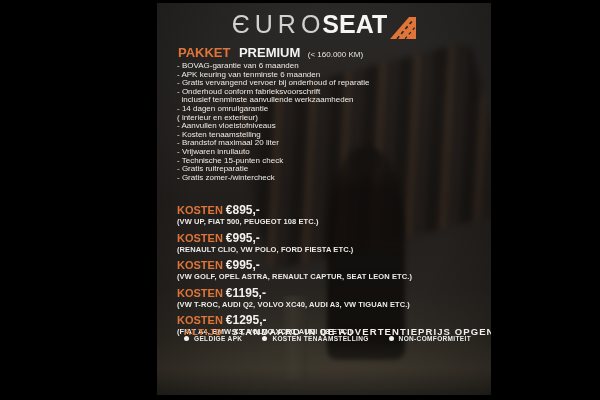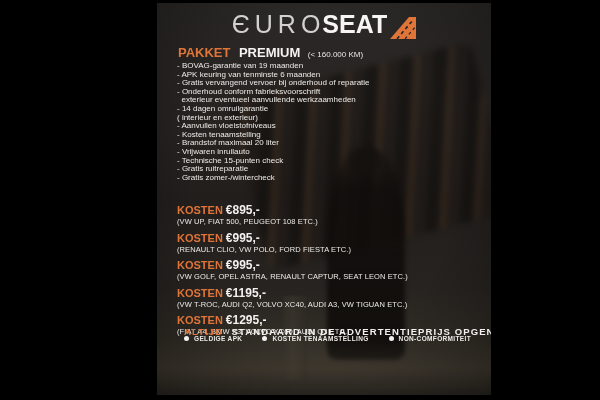--- a/index.html
+++ b/index.html
@@ -36,21 +36,21 @@
   .title{position:absolute;top:40px;left:21px;white-space:nowrap;}
   .title-accent{color:#df7539;font-weight:800;font-size:13px;}
   .title-main{color:#f4f3f1;font-weight:800;font-size:13px;margin-left:4px;}
   .title-suffix{color:#e8e6e3;font-weight:400;font-size:8px;margin-left:3px;}
   .features{position:absolute;top:59px;left:20px;right:10px;}
   .feature-line{font-size:8px;line-height:8.6px;color:#edebe8;white-space:pre;}
   .pricing{position:absolute;top:197px;left:20px;right:8px;}
   .price-block{margin-bottom:1px;}
   .price-label{color:#df7539;font-weight:700;font-size:11px;line-height:9.5px;}
   .price-value{color:#f2f1ef;font-weight:800;font-size:12px;line-height:9.5px;margin-left:3px;}
-  .price-cars{color:#eceae7;font-weight:400;font-size:7.5px;line-height:8.5px;letter-spacing:.1px;}
+  .price-cars{color:#eceae7;font-weight:700;font-size:7.5px;line-height:8.5px;letter-spacing:.1px;}
   .footer-heading{position:absolute;top:318px;left:27px;white-space:nowrap;}
   .footer-accent{color:#df7539;font-weight:800;font-size:9.5px;letter-spacing:1.1px;}
   .footer-rest{color:#f2f1ef;font-weight:800;font-size:9.5px;letter-spacing:1.1px;margin-left:4px;}
   .footer-items{position:absolute;top:332px;left:27px;display:flex;gap:20px;align-items:center;}
   .footer-item{display:flex;align-items:center;gap:5px;}
   .dot{width:5px;height:5px;border-radius:50%;background:#f2f1ef;flex:0 0 auto;}
   .footer-item-label{color:#eceae7;font-weight:700;font-size:6.5px;letter-spacing:.35px;white-space:nowrap;}
 </style>
 </head>
 <body>
@@ -76,25 +76,25 @@
       </svg>
     </div>
 
     <div class="title">
       <span class="title-accent">PAKKET</span>
       <span class="title-main">PREMIUM</span>
       <span class="title-suffix">(&lt; 160.000 KM)</span>
     </div>
 
     <div class="features">
-      <div class="feature-line">- BOVAG-garantie van 19 maanden</div>
+      <div class="feature-line">- BOVAG-garantie van 6 maanden</div>
       <div class="feature-line">- APK keuring van tenminste 6 maanden</div>
       <div class="feature-line">- Gratis vervangend vervoer bij onderhoud of reparatie</div>
       <div class="feature-line">- Onderhoud conform fabrieksvoorschrift</div>
-      <div class="feature-line">  exterieur eventueel aanvullende werkzaamheden</div>
+      <div class="feature-line">  inclusief tenminste aanvullende werkzaamheden</div>
       <div class="feature-line">- 14 dagen omruilgarantie</div>
       <div class="feature-line">( interieur en exterieur)</div>
       <div class="feature-line">- Aanvullen vloeistofniveaus</div>
       <div class="feature-line">- Kosten tenaamstelling</div>
       <div class="feature-line">- Brandstof maximaal 20 liter</div>
       <div class="feature-line">- Vrijwaren inruilauto</div>
       <div class="feature-line">- Technische 15-punten check</div>
       <div class="feature-line">- Gratis ruitreparatie</div>
       <div class="feature-line">- Gratis zomer-/wintercheck</div>
     </div>

